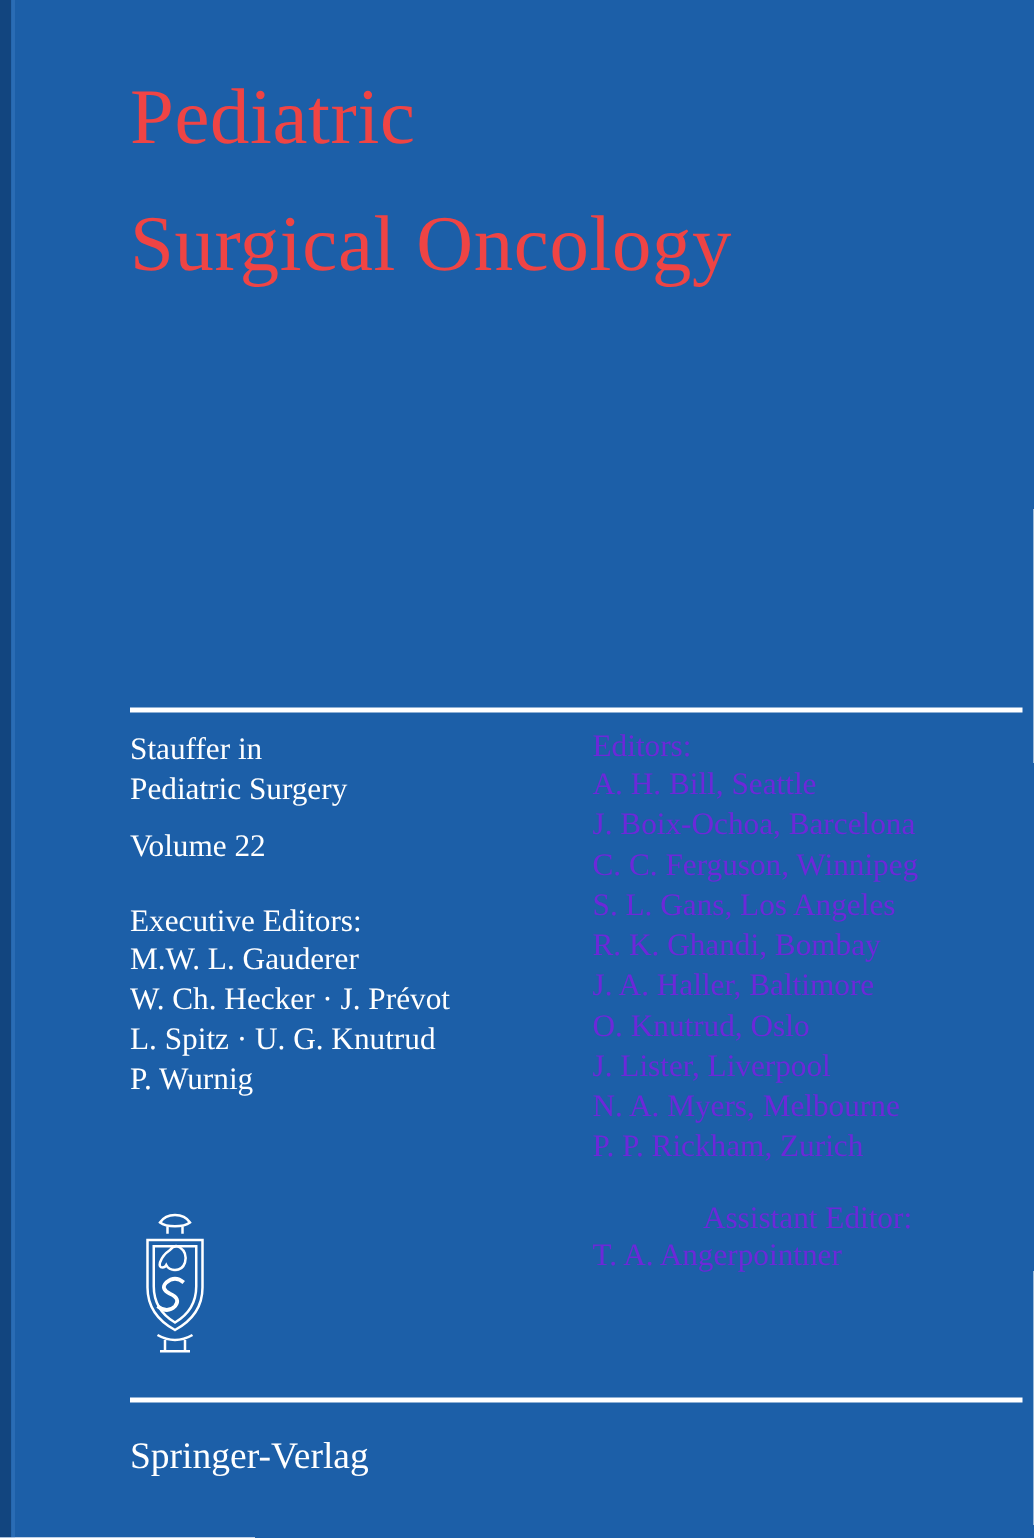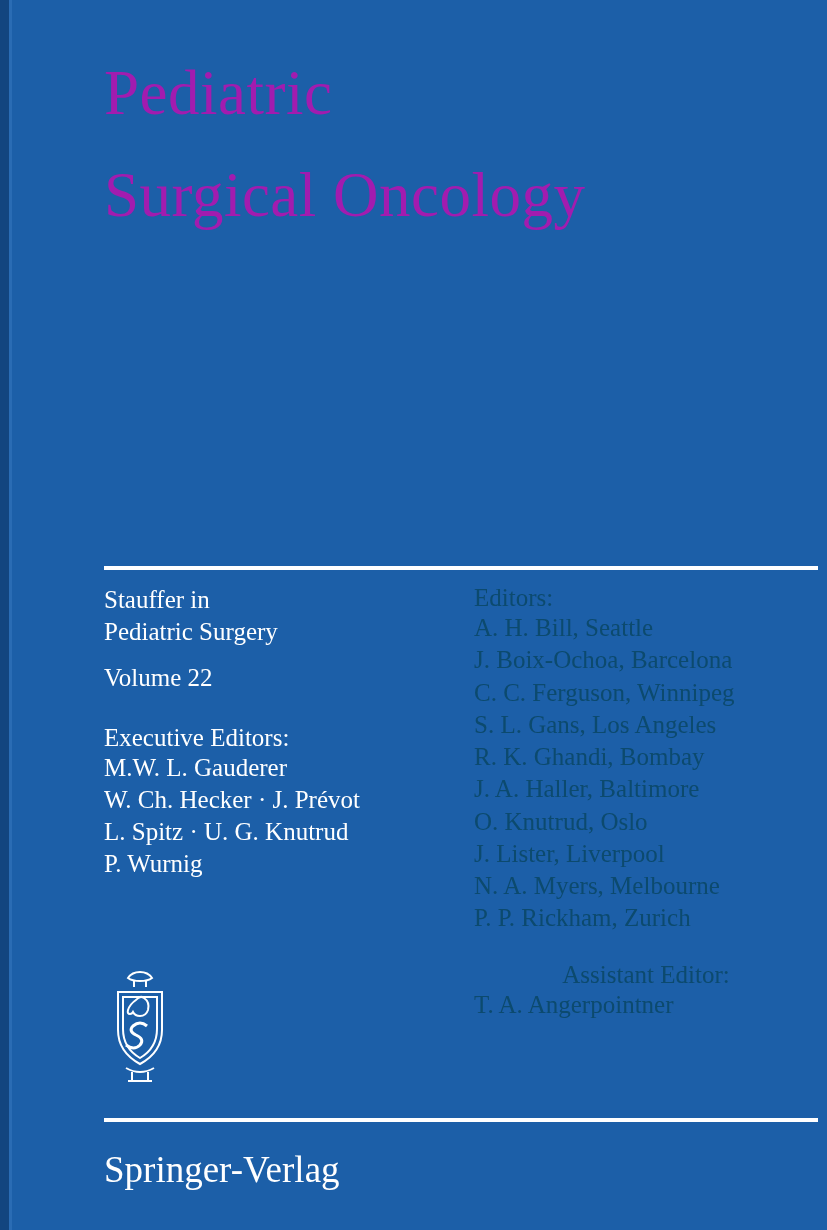--- a/index.html
+++ b/index.html
@@ -44,21 +44,21 @@
     height: 1230px;
     background: #2a6cb4;
   }
   .title-block {
     position: absolute;
     left: 104px;
     top: 42px;
     width: 680px;
   }
   .title-line {
-    color: #a21caf;
+    color: #ef4444;
     font-size: 63px;
     line-height: 1.62;
     letter-spacing: 0.5px;
     white-space: nowrap;
   }
   .rule {
     position: absolute;
     background: #ffffff;
     height: 4px;
   }
@@ -79,21 +79,21 @@
     width: 714px;
     display: flex;
     flex-direction: row;
   }
   .col-left {
     width: 370px;
     color: #ffffff;
   }
   .col-right {
     width: 344px;
-    color: #0c4a6e;
+    color: #6d28d9;
   }
   .series-name div {
     font-size: 25px;
     line-height: 1.28;
     white-space: nowrap;
   }
   .volume {
     font-size: 25px;
     margin-top: 16px;
     white-space: nowrap;
@@ -135,21 +135,21 @@
     left: 104px;
     top: 968px;
     width: 72px;
     height: 118px;
   }
   .publisher {
     position: absolute;
     left: 104px;
     top: 1148px;
     color: #ffffff;
-    font-size: 37px;
+    font-size: 30px;
     white-space: nowrap;
   }
 </style>
 </head>
 <body>
 
 <div class="page">
   <div class="cover"></div>
   <div class="spine"></div>
   <div class="spine-highlight"></div>

